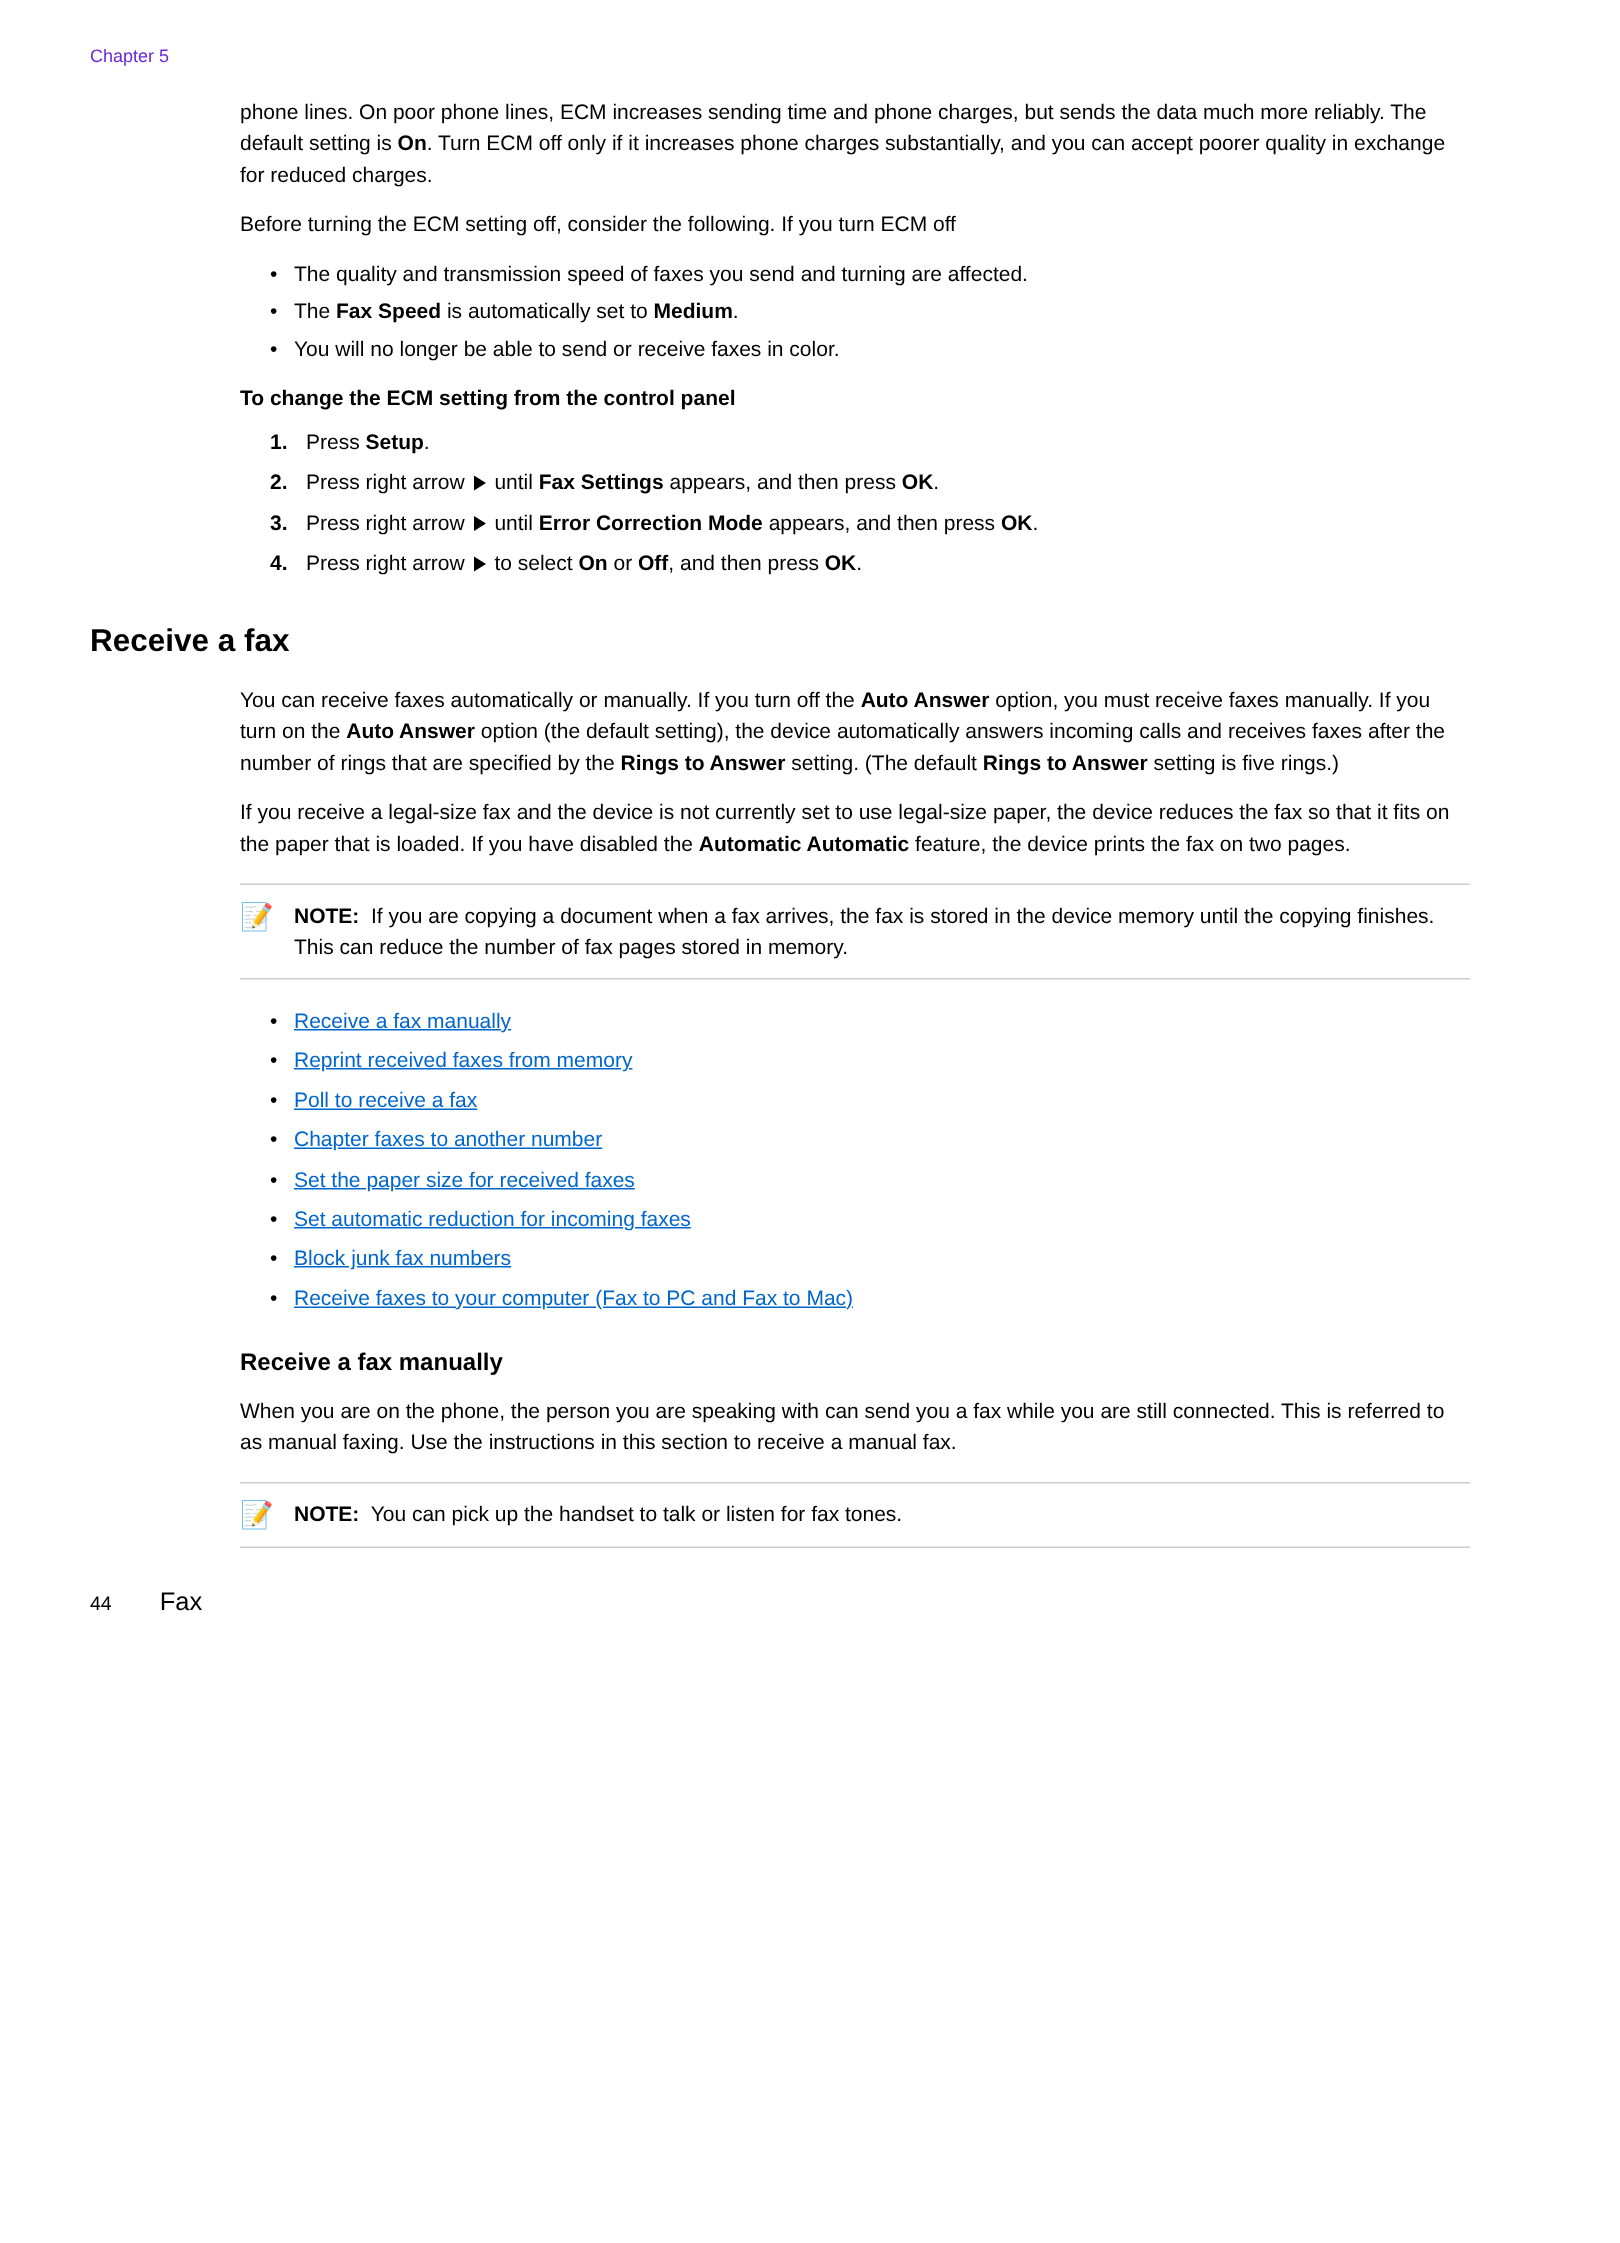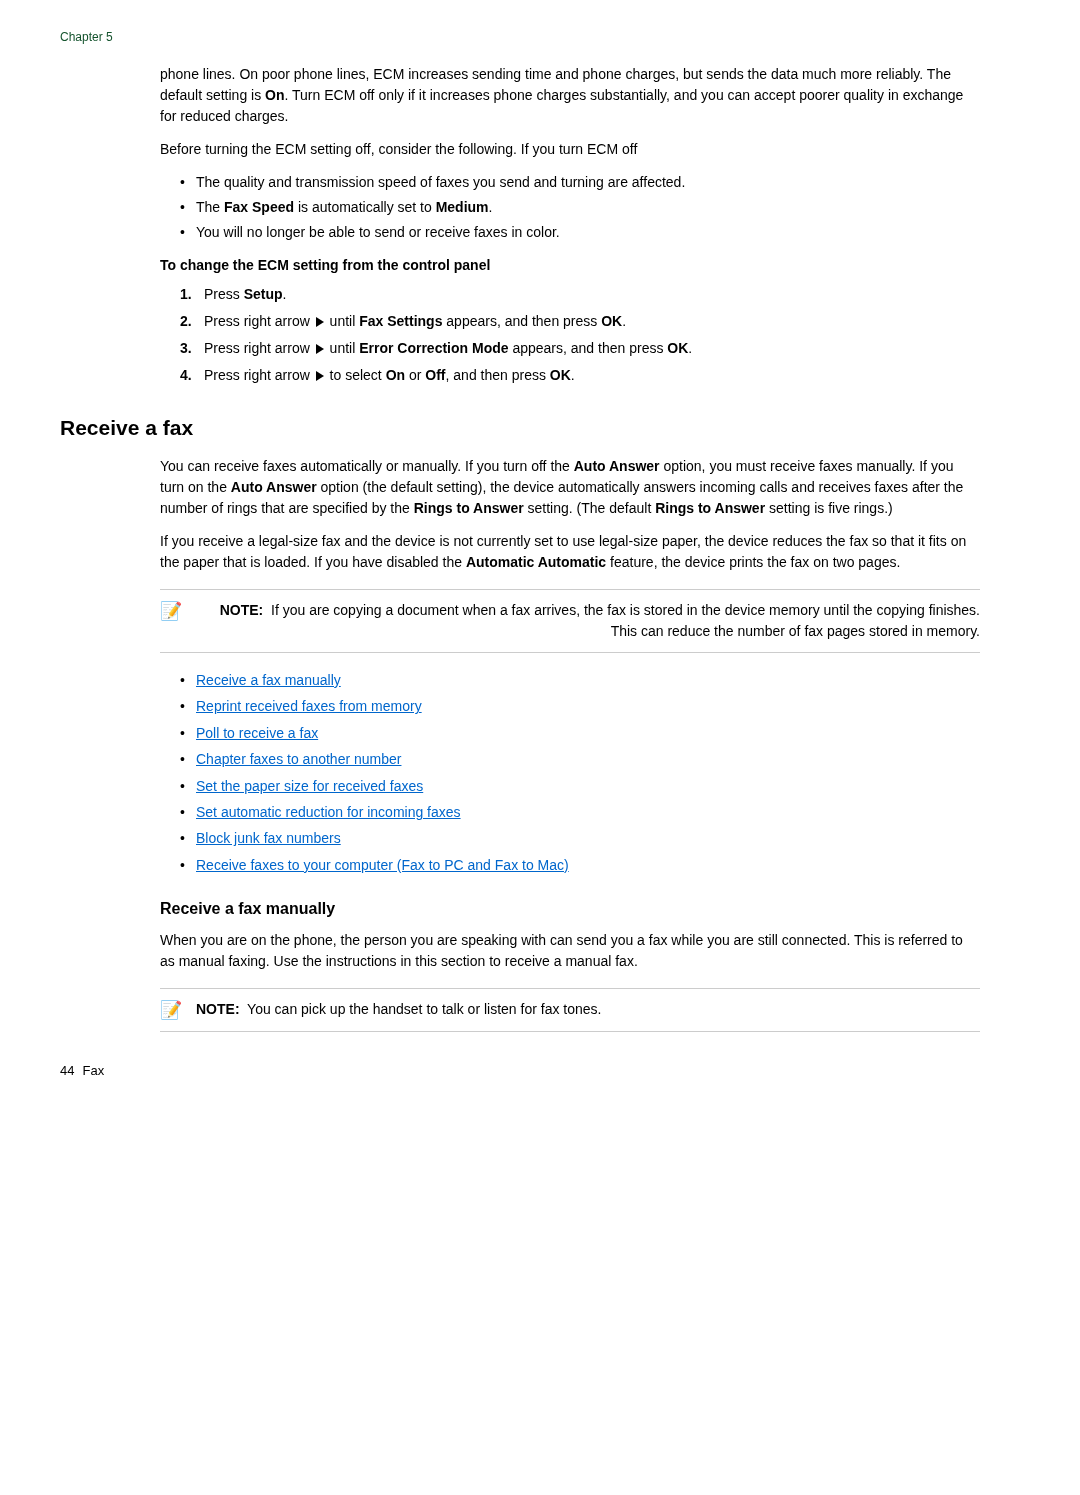--- a/index.html
+++ b/index.html
@@ -19,21 +19,21 @@
       position: relative;
     }
 
     .page {
       padding: 30px 60px 60px 60px;
       position: relative;
     }
 
     .chapter-header {
       font-size: 12px;
-      color: #14532d;
+      color: #6d28d9;
       margin-bottom: 20px;
     }
 
     .content-area {
       margin-left: 100px;
       margin-right: 40px;
     }
 
     p {
       margin-bottom: 12px;
@@ -118,21 +118,20 @@
       gap: 2px;
     }
 
     .note-icon-symbol {
       font-size: 18px;
       color: #555;
     }
 
     .note-content {
       line-height: 1.5;
-      text-align: right;
     }
 
     .link-list {
       margin: 8px 0 16px 20px;
       list-style: none;
     }
 
     .link-list li {
       position: relative;
       padding-left: 16px;
@@ -151,29 +150,29 @@
       text-decoration: underline;
     }
 
     .footer-bar {
       position: absolute;
       bottom: 30px;
       left: 60px;
       right: 60px;
       display: flex;
       align-items: center;
-      gap: 8px;
+      gap: 32px;
     }
 
     .page-number {
       font-size: 13px;
     }
 
     .footer-label {
-      font-size: 13px;
+      font-size: 17px;
     }
 
     .right-arrow {
       display: inline-block;
       width: 0;
       height: 0;
       border-top: 5px solid transparent;
       border-bottom: 5px solid transparent;
       border-left: 8px solid #000;
       vertical-align: middle;

